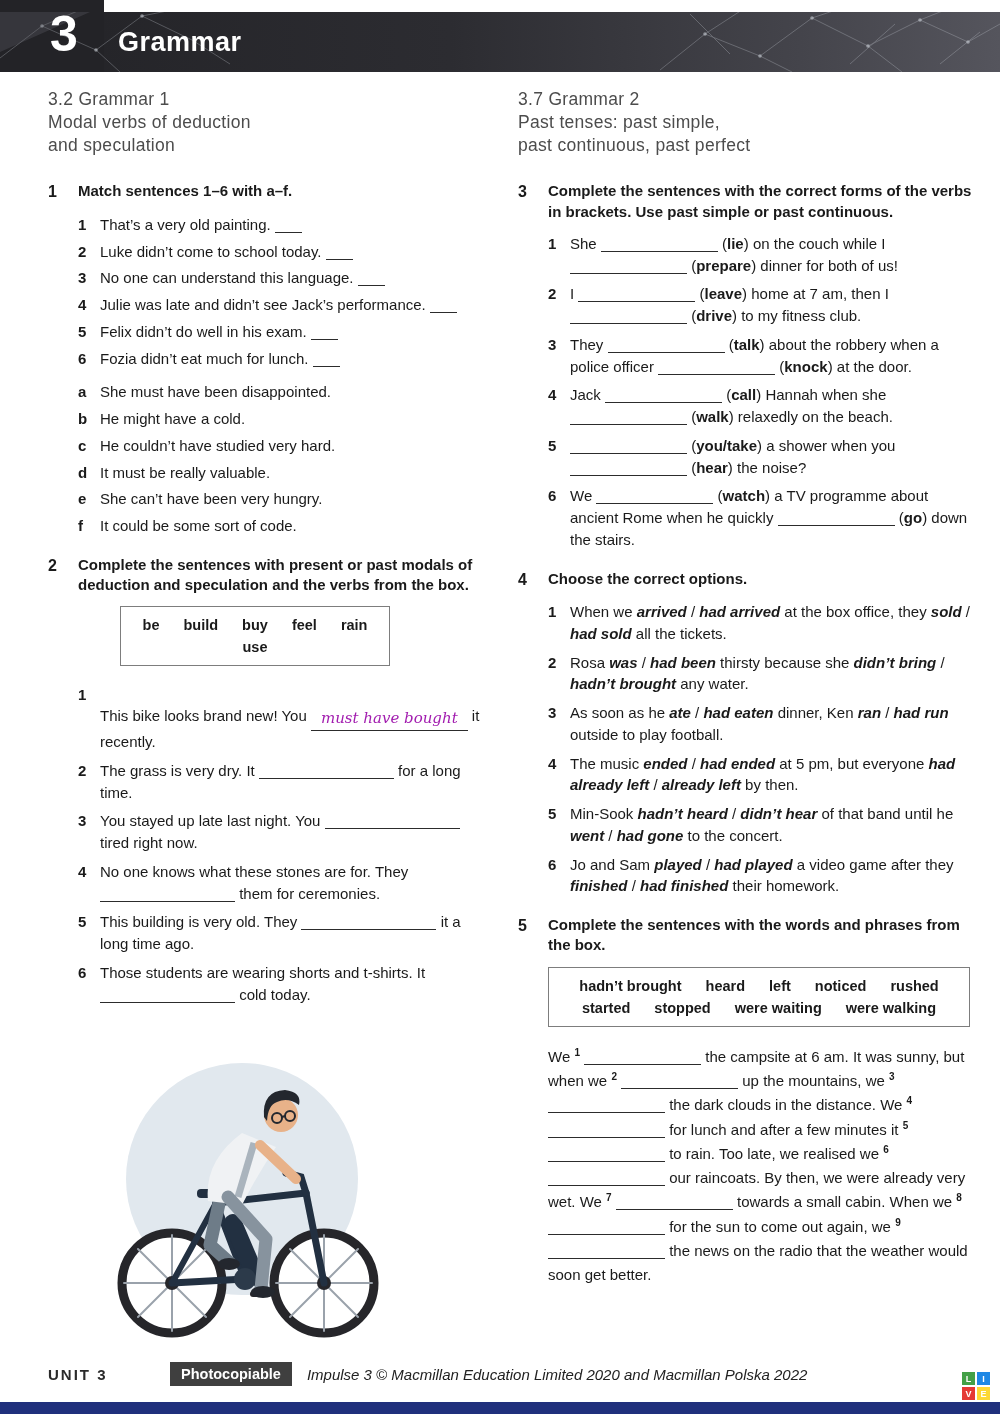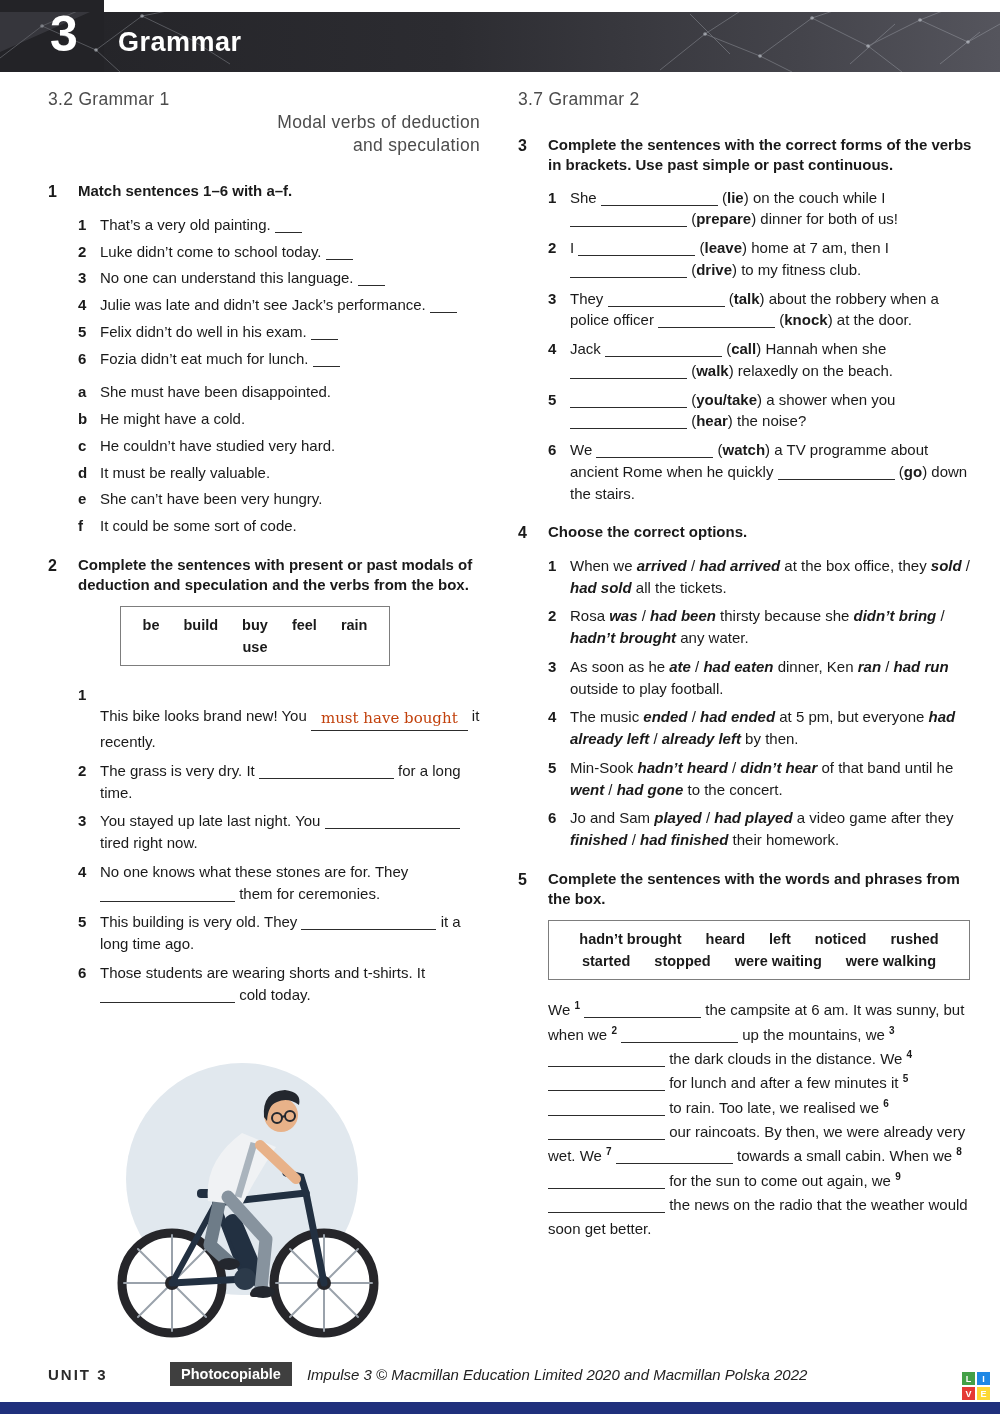--- a/index.html
+++ b/index.html
@@ -15,35 +15,35 @@
   .unit-num{position:absolute;left:50px;top:-14px;font-size:50px;font-weight:bold;color:#fff;line-height:72px;}
   .unit-title{position:absolute;left:118px;font-size:27px;font-weight:600;color:#fff;letter-spacing:0.5px;}
 
   
   .columns{position:absolute;top:88px;left:48px;display:flex;gap:38px;}
   .col-left{width:432px;}
   .col-right{width:462px;}
 
   .section-head{display:flex;font-size:17.5px;color:#4c4c4c;letter-spacing:0.3px;line-height:1.32;margin-bottom:24px;flex-direction:column;}
   .sec-code{width:152px;flex-shrink:0;}
-  .sec-title{flex:1;white-space:pre-line;text-align:right;}
+  .sec-title{flex:1;white-space:pre-line;}
 
   .exercise{margin-bottom:18px;}
   .ex-head{display:flex;font-weight:bold;font-size:15px;line-height:1.35;margin-bottom:11px;}
   .ex-num{width:30px;flex-shrink:0;font-size:16px;}
   .ex-instr{flex:1;}
 
   .items{margin:0 0 12px 30px;}
   .items .item{display:flex;font-size:15px;line-height:1.45;margin-bottom:5px;}
   .items .item-num{width:22px;flex-shrink:0;font-weight:bold;}
   .items .item-text{flex:1;}
   .items.spaced .item{margin-bottom:7px;}
 
   .blank{display:inline-block;border-bottom:1.3px solid #2c2c2c;height:13px;vertical-align:-3px;}
-  .answer{display:inline-block;font-family:"DejaVu Serif",serif;color:#c2410c;
+  .answer{display:inline-block;font-family:"DejaVu Serif",serif;font-style:italic;color:#a21caf;
     border-bottom:1.3px solid #2c2c2c;padding:0 10px;vertical-align:-2px;margin-top:24px;}
   strong{font-weight:bold;}
   em{font-style:italic;font-weight:bold;}
   sup{font-size:10px;font-weight:bold;line-height:0;}
 
   .word-box{border:1.2px solid #7d7d7d;display:flex;flex-wrap:wrap;justify-content:center;
     column-gap:24px;row-gap:6px;font-weight:bold;font-size:14.5px;padding:10px 20px;margin:2px 0 18px 30px;}
   .word-box.narrow{width:228px;margin-left:72px;}
   .word-box.wide{width:380px;margin-left:30px;}
 
@@ -251,20 +251,22 @@
             <ellipse cx="173" cy="261" rx="12" ry="6" fill="#23272e"></ellipse>
             <ellipse cx="139" cy="233" rx="11" ry="6" fill="#23272e"></ellipse>
           </g>
         </svg>
       </div>
     </section>
 
     <section class="col-right">
       <div class="section-head">
         <span class="sec-code">3.7 Grammar 2</span>
+        <span class="sec-title">Past tenses: past simple,
+past continuous, past perfect</span>
       </div>
 
       <div class="exercise">
         <div class="ex-head">
           <span class="ex-num">3</span>
           <span class="ex-instr">Complete the sentences with the correct forms of the verbs in brackets. Use past simple or past continuous.</span>
         </div>
         <div class="items spaced">
             <div class="item">
               <span class="item-num">1</span>

